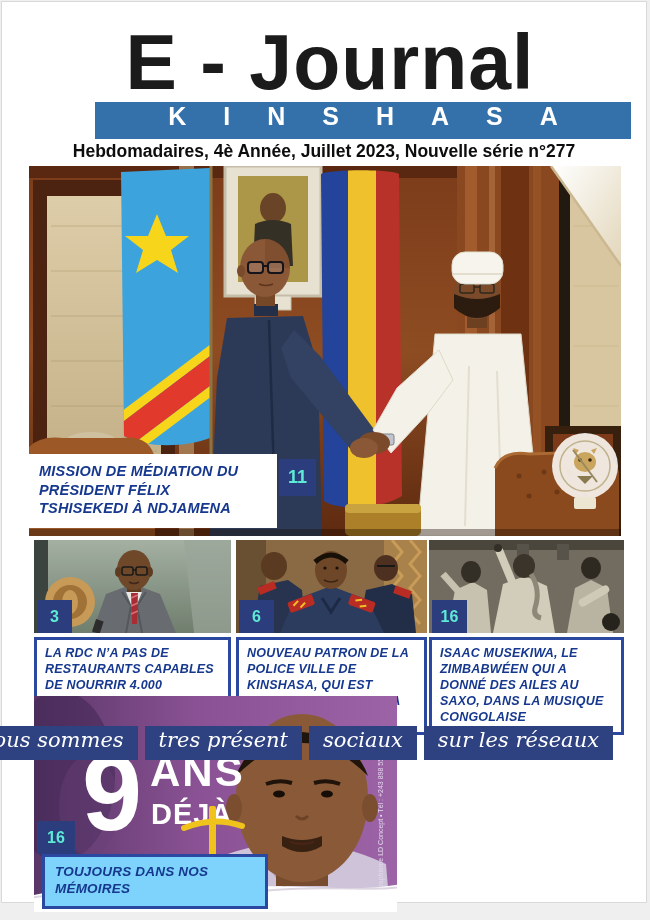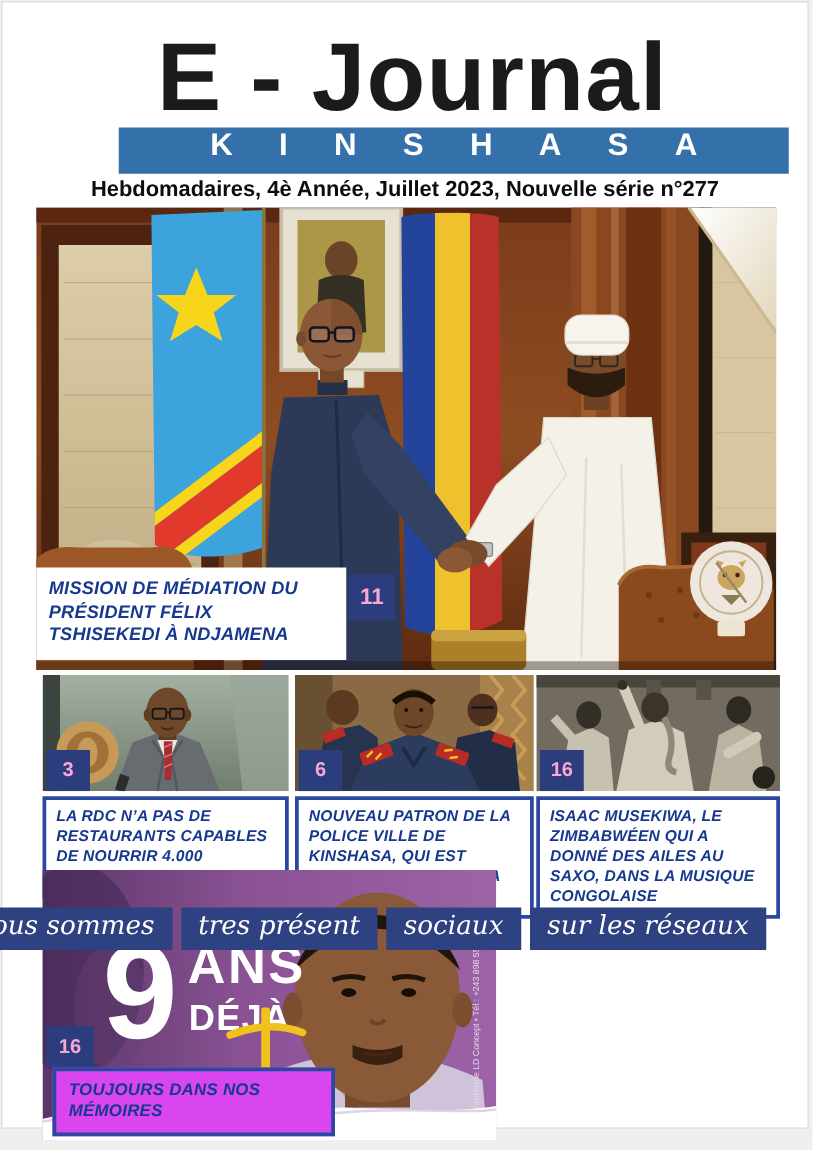--- a/index.html
+++ b/index.html
@@ -35,21 +35,21 @@
   .main-photo svg{display:block;width:100%;height:100%;}
   .main-caption{
     position:absolute;left:0;top:288px;width:248px;box-sizing:border-box;
     background:#ffffff;padding:8px 20px 10px 10px;
   }
   .headline{
     margin:0;color:#16388e;font-weight:bold;font-style:italic;
     font-size:14.5px;line-height:1.28;letter-spacing:0.2px;
   }
   .badge{
-    background:#2b3d7d;color:#f9a8d4;font-weight:bold;
+    background:#2b3d7d;color:#5eead4;font-weight:bold;
     display:flex;align-items:center;justify-content:center;
   }
   .main-badge{position:absolute;left:250px;top:293px;width:37px;height:37px;font-size:18px;}
   
   .story{position:absolute;top:538px;}
   .story .thumb{position:relative;height:93px;overflow:hidden;}
   .story .thumb svg{display:block;width:100%;height:100%;}
   .story-badge{position:absolute;left:3px;bottom:0;width:35px;height:33px;font-size:16px;}
   .story-caption{
     margin-top:4px;border:3px solid #2a48a0;background:#fff;
@@ -58,21 +58,21 @@
   .story-caption .headline{font-size:12.5px;}
   #story-0{left:32px;width:197px;}
   #story-1{left:234px;width:191px;}
   #story-2{left:427px;width:195px;}
   
   .memorial{position:absolute;left:32px;top:694px;width:363px;height:216px;margin:0;}
   .memorial svg{display:block;width:100%;height:100%;}
   .memorial-badge{position:absolute;left:3px;top:125px;width:38px;height:33px;font-size:16px;}
   .memorial-caption{
     position:absolute;left:8px;top:158px;width:226px;box-sizing:border-box;
-    background:#d946ef;border:3px solid #2a48a0;padding:6px 23px 8px 10px;
+    background:#7dd3fc;border:3px solid #2a48a0;padding:6px 23px 8px 10px;
   }
   .memorial-caption .headline{font-size:13.5px;}
   
   .social{
     position:absolute;top:724px;right:33px;
     display:flex;flex-direction:row;align-items:flex-end;gap:7px;
   }
   .social-box{
     background:#2e4181;color:#ffffff;
     font-family:"DejaVu Serif",serif;font-style:italic;font-size:21px;

